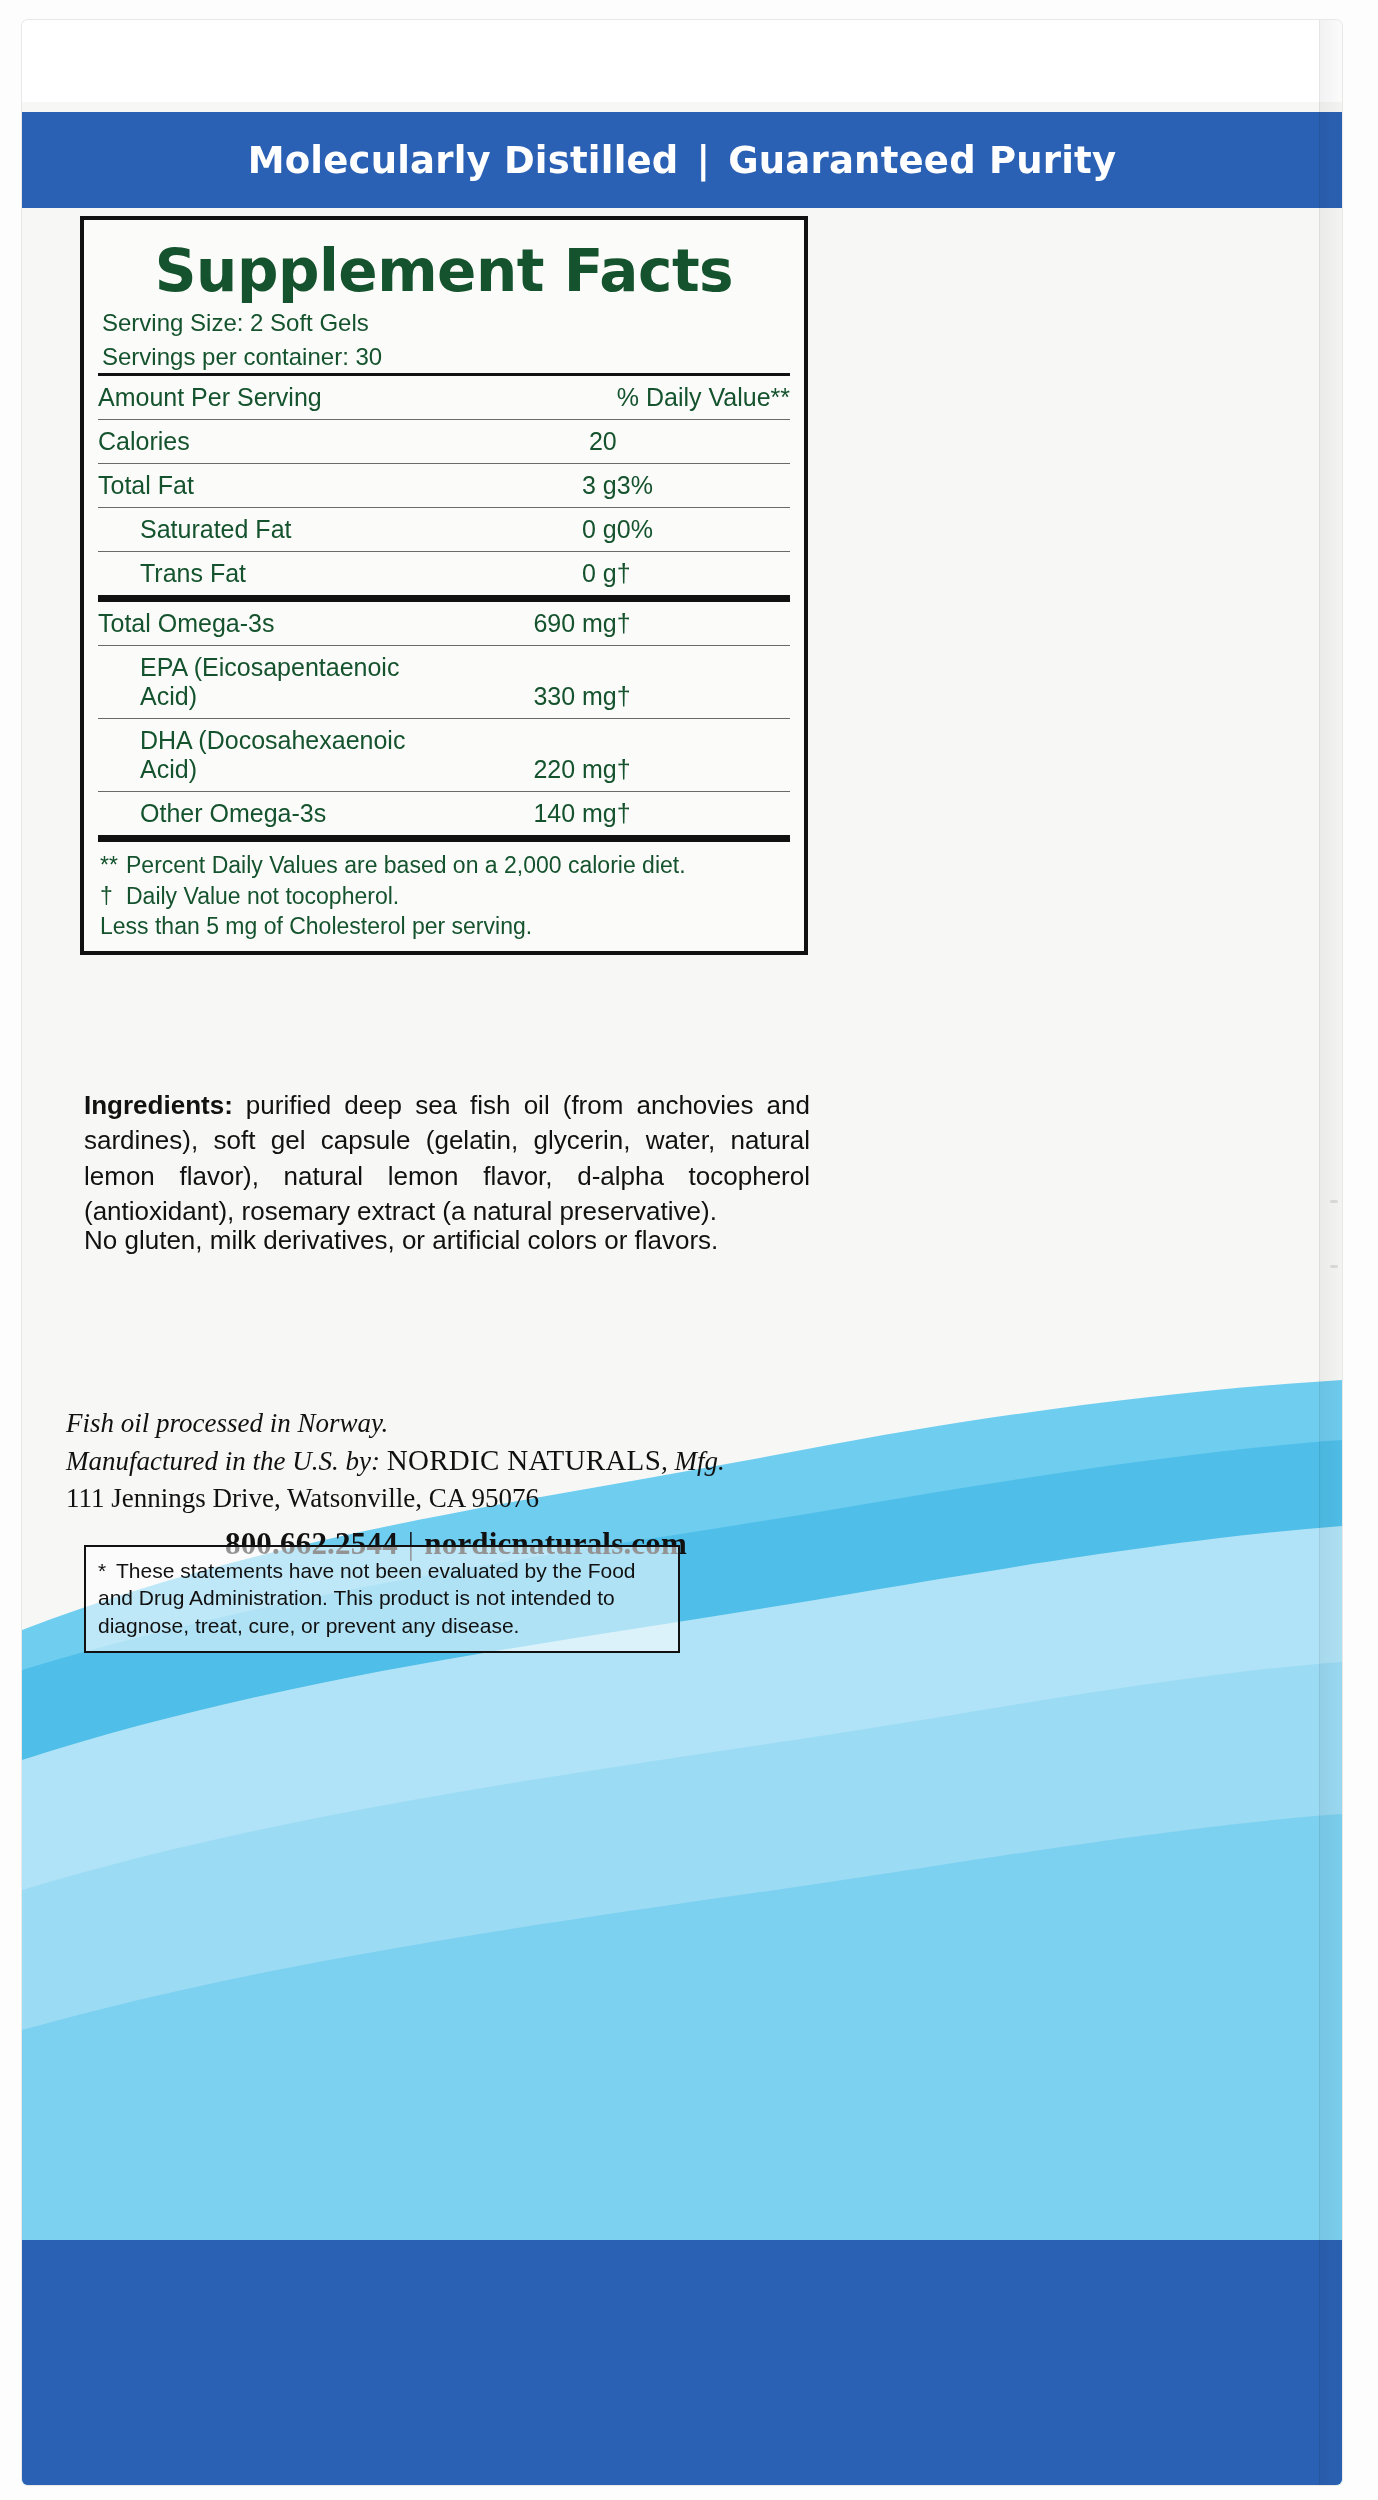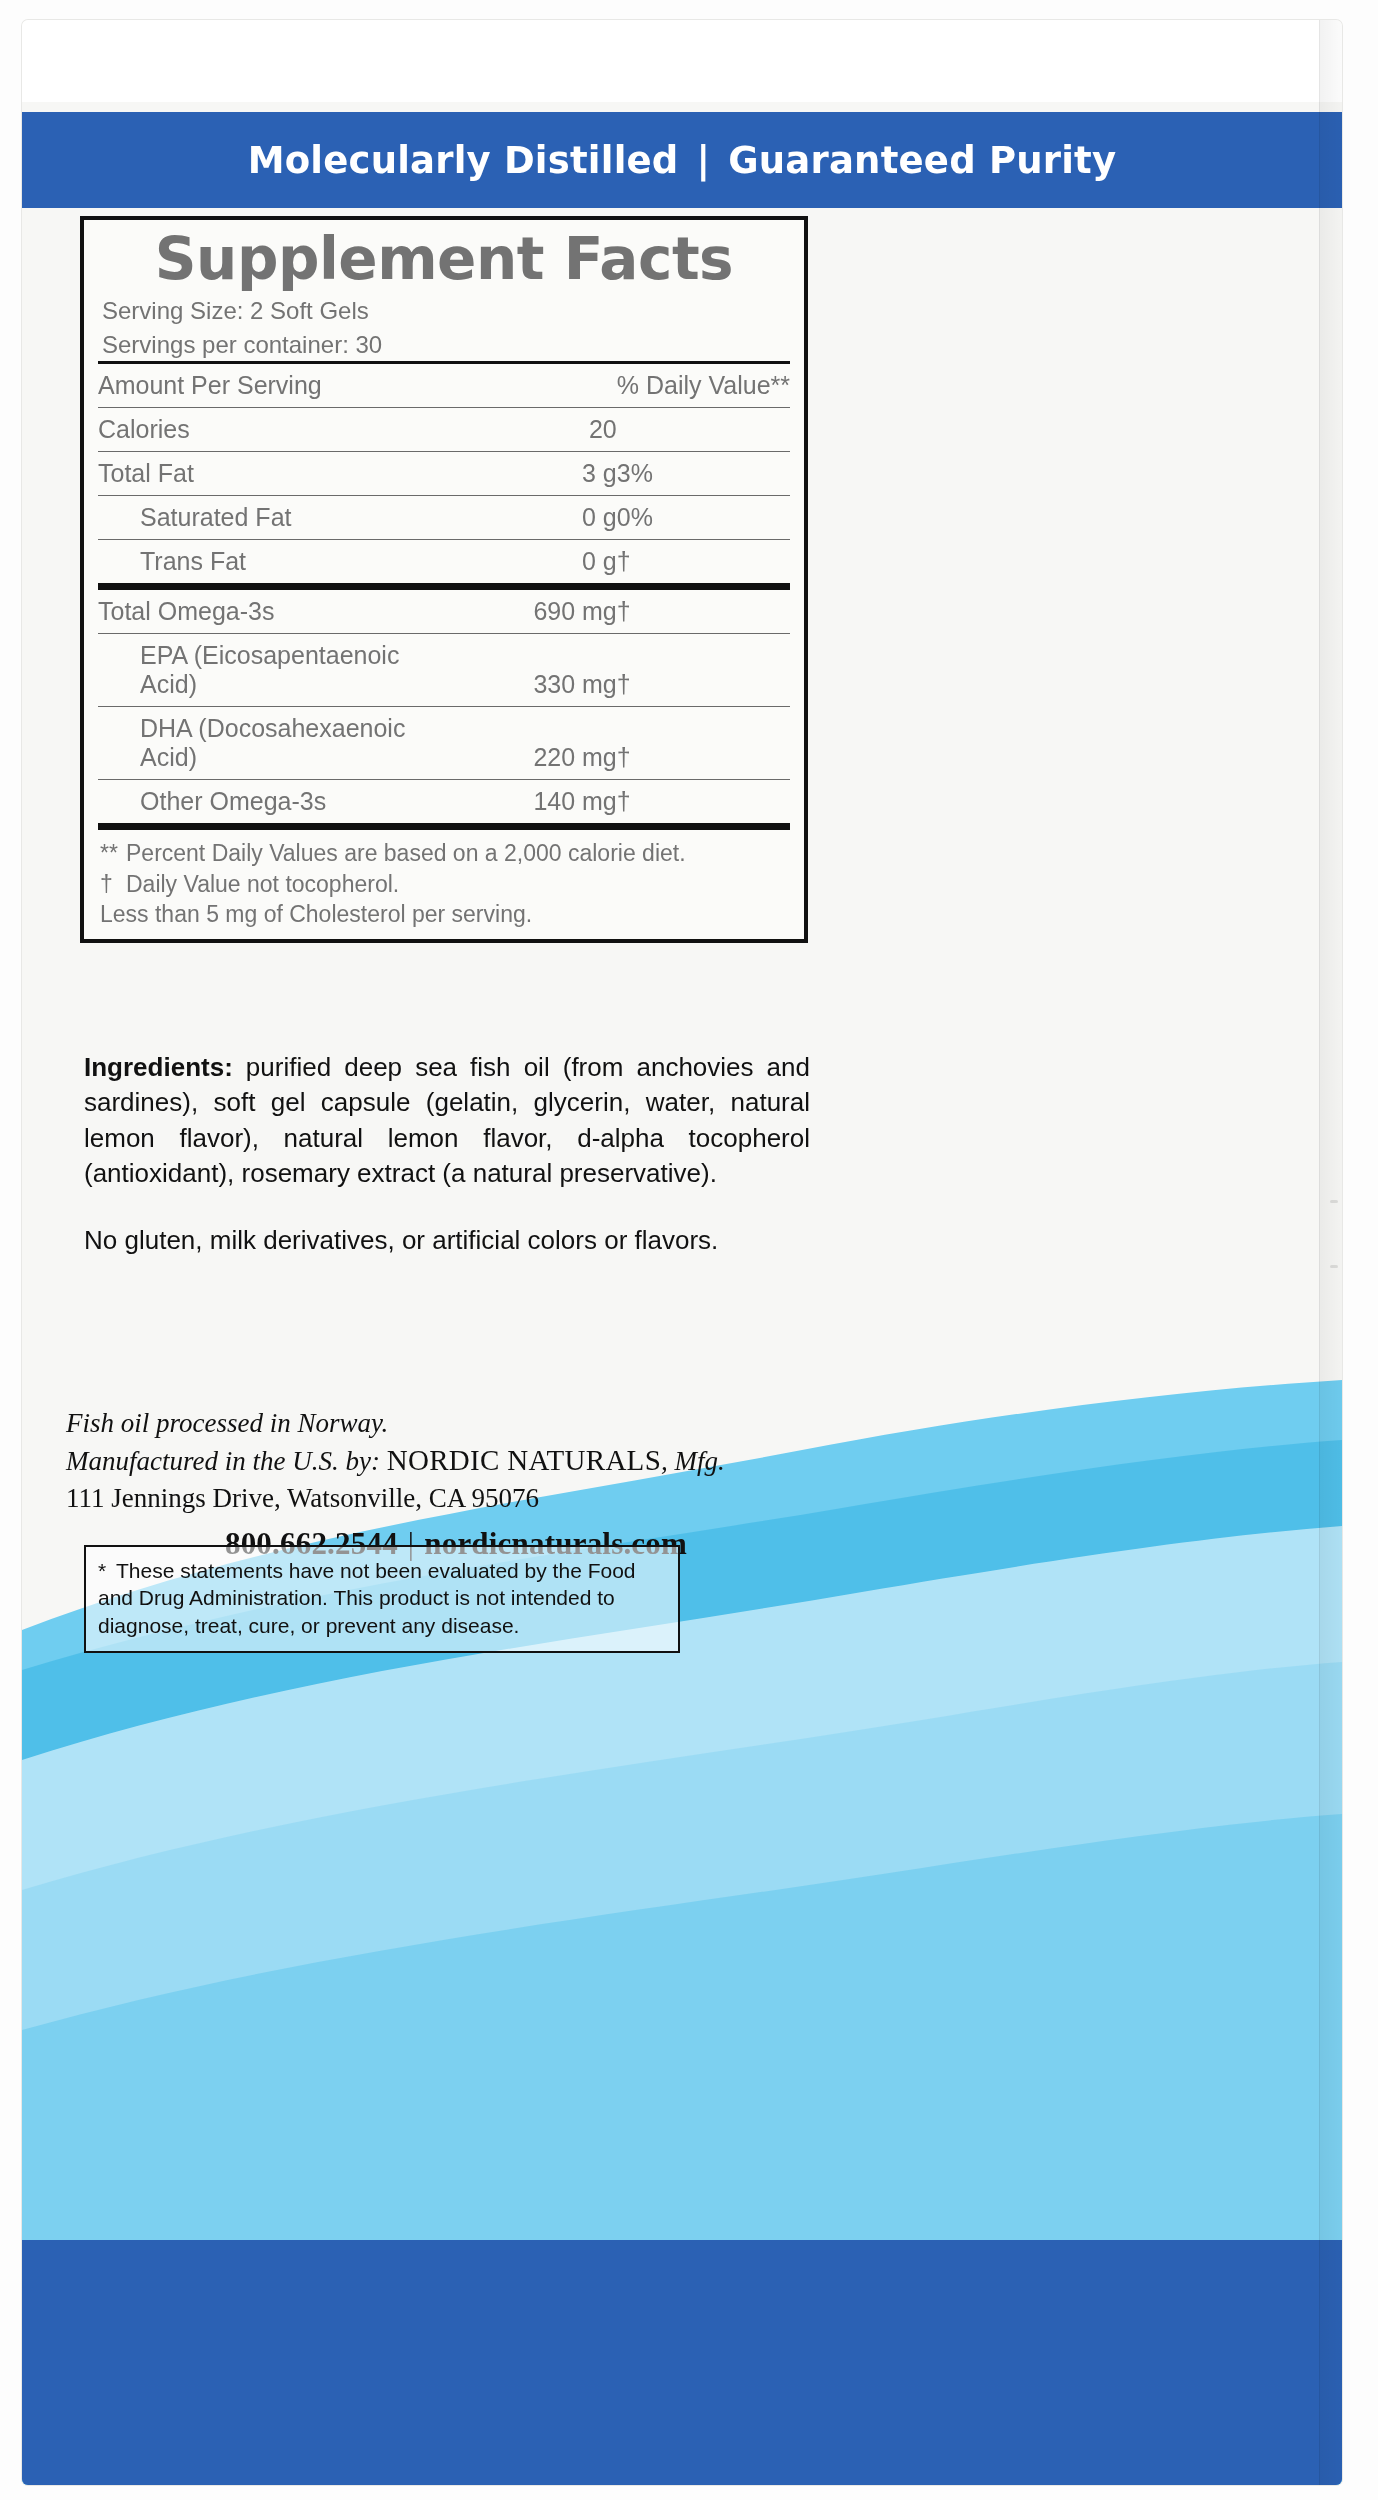--- a/index.html
+++ b/index.html
@@ -99,23 +99,23 @@
 
   
   .sf-panel {
     position: absolute;
     left: 58px;
     top: 196px;
     width: 728px;
     border: 4px solid #111;
     background: #fbfbf9;
     box-sizing: border-box;
-    padding: 0 14px 10px 14px;
+    padding: 12px 14px 10px 14px;
     font-family: "DejaVu Sans", sans-serif;
-    color: #737373;
+    color: #14532d;
   }
   .sf-title {
     font-size: 58px;
     font-weight: bold;
     letter-spacing: -0.5px;
     line-height: 1.08;
     margin: 8px 0 4px 0;
     text-align: center;
     font-family: "DejaVu Sans", sans-serif;
   }
@@ -157,21 +157,21 @@
     padding-left: 2px;
     font-family: "Liberation Sans", sans-serif;
   }
   .sf-footnotes div { white-space: nowrap; }
   .fn-mark { display: inline-block; min-width: 26px; }
 
   
   .ingredients {
     position: absolute;
     left: 62px;
-    top: 1030px;
+    top: 1068px;
     width: 726px;
     font-size: 26px;
     line-height: 1.36;
     color: #111;
     font-family: "Liberation Sans", sans-serif;
     text-align: justify;
   }
   .ingredients b { font-weight: bold; }
   .no-gluten {
     position: absolute;

